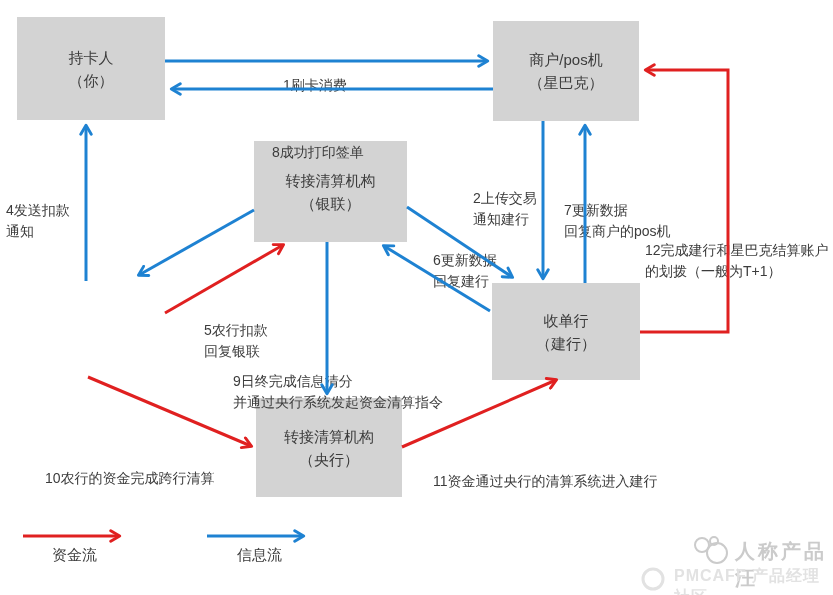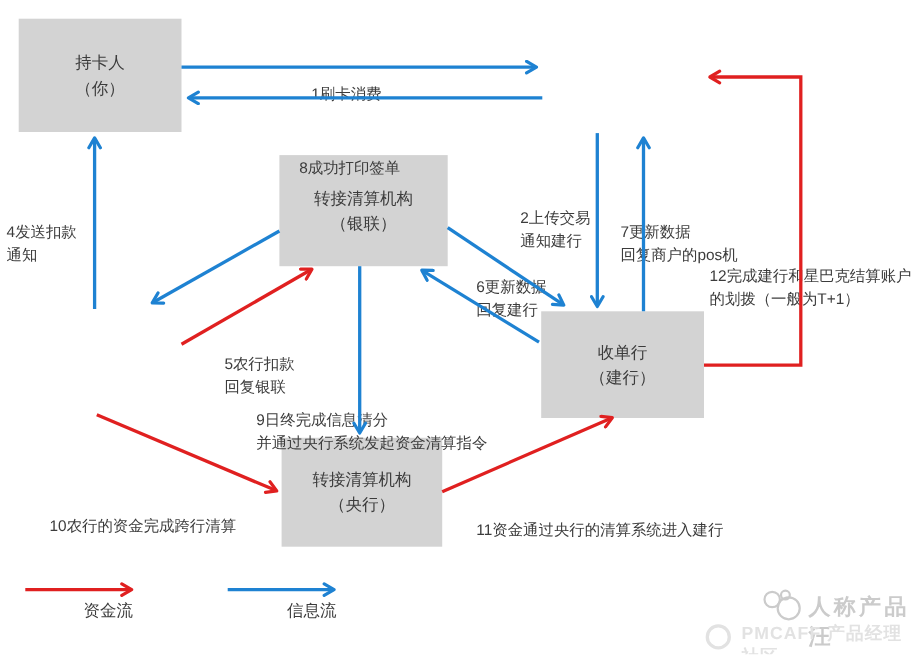--- a/index.html
+++ b/index.html
@@ -11,21 +11,21 @@
   .node{
     position:absolute;background:var(--node-fill,#d3d3d3);
     display:flex;flex-direction:column;align-items:center;justify-content:center;
     font-size:15px;line-height:23px;text-align:center;color:var(--text,#3c3c3c);
   }
   .edge-label{
     position:absolute;font-size:14px;line-height:21px;white-space:pre-line;
     color:var(--text,#3c3c3c);
     margin-top:44px;
   }
-  .legend-label{position:absolute;font-size:15px;color:var(--text,#3c3c3c);margin-left:24px;}
+  .legend-label{position:absolute;font-size:15px;color:var(--text,#3c3c3c);}
   svg.wires{position:absolute;left:0;top:0;pointer-events:none;}
   .wire{fill:none;stroke-width:3;}
   .wire.info{stroke:var(--info-flow,#1e82d2);}
   .wire.funds{stroke:var(--funds-flow,#e02020);}
   .head{fill:none;stroke-width:2.1;stroke-linecap:round;stroke-linejoin:round;}
   .head.info-h{stroke:var(--info-flow,#1e82d2);}
   .head.funds-h{stroke:var(--funds-flow,#e02020);}
   .wm-brand{
     position:absolute;left:735px;top:538px;font-size:20px;letter-spacing:3px;
     color:var(--watermark-strong,#cccccc);font-weight:bold;
@@ -37,20 +37,24 @@
   .wm-icon{position:absolute;}
 </style>
 </head>
 <body>
 
 <div class="stage">
 
   <div class="node" style="left:17px;top:17px;width:148px;height:103px">
     <span>持卡人</span>
     <span>（你）</span>
+  </div>
+  <div class="node" style="left:493px;top:21px;width:146px;height:100px">
+    <span>商户/pos机</span>
+    <span>（星巴克）</span>
   </div>
   <div class="node" style="left:254px;top:141px;width:153px;height:101px">
     <span>转接清算机构</span>
     <span>（银联）</span>
   </div>
   <div class="node" style="left:492px;top:283px;width:148px;height:97px">
     <span>收单行</span>
     <span>（建行）</span>
   </div>
   <div class="node" style="left:256px;top:398px;width:146px;height:99px">

